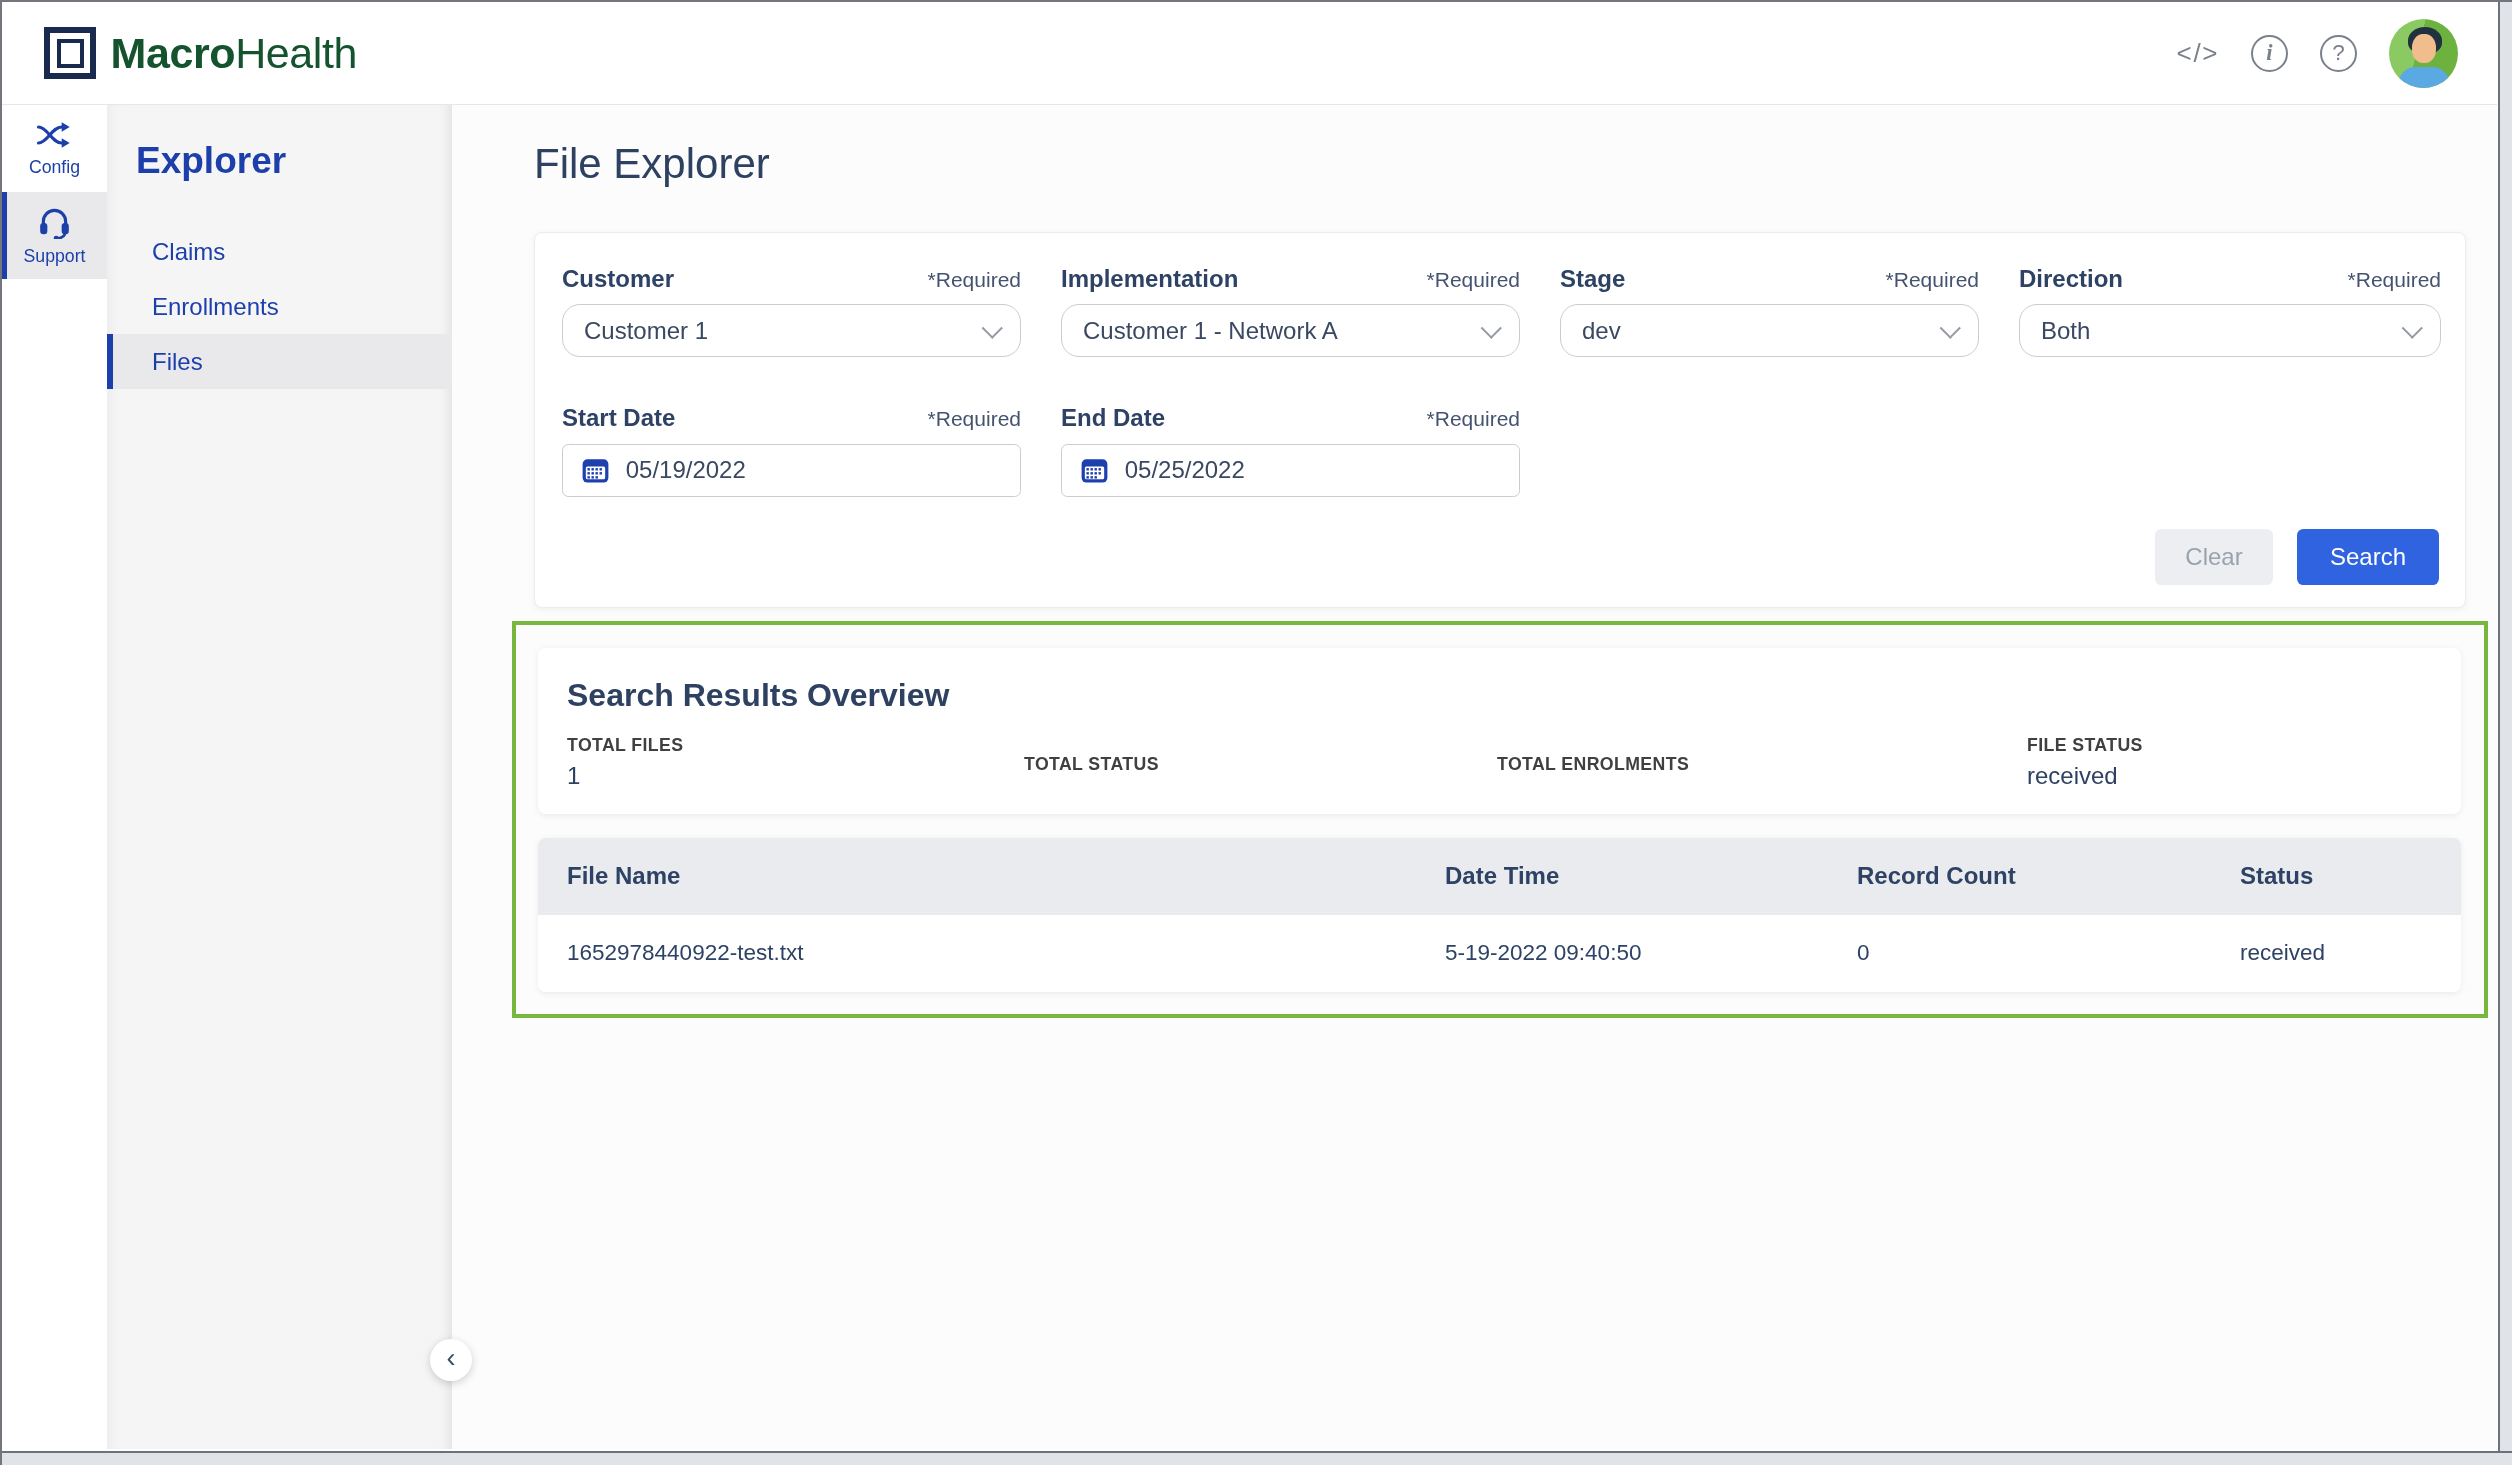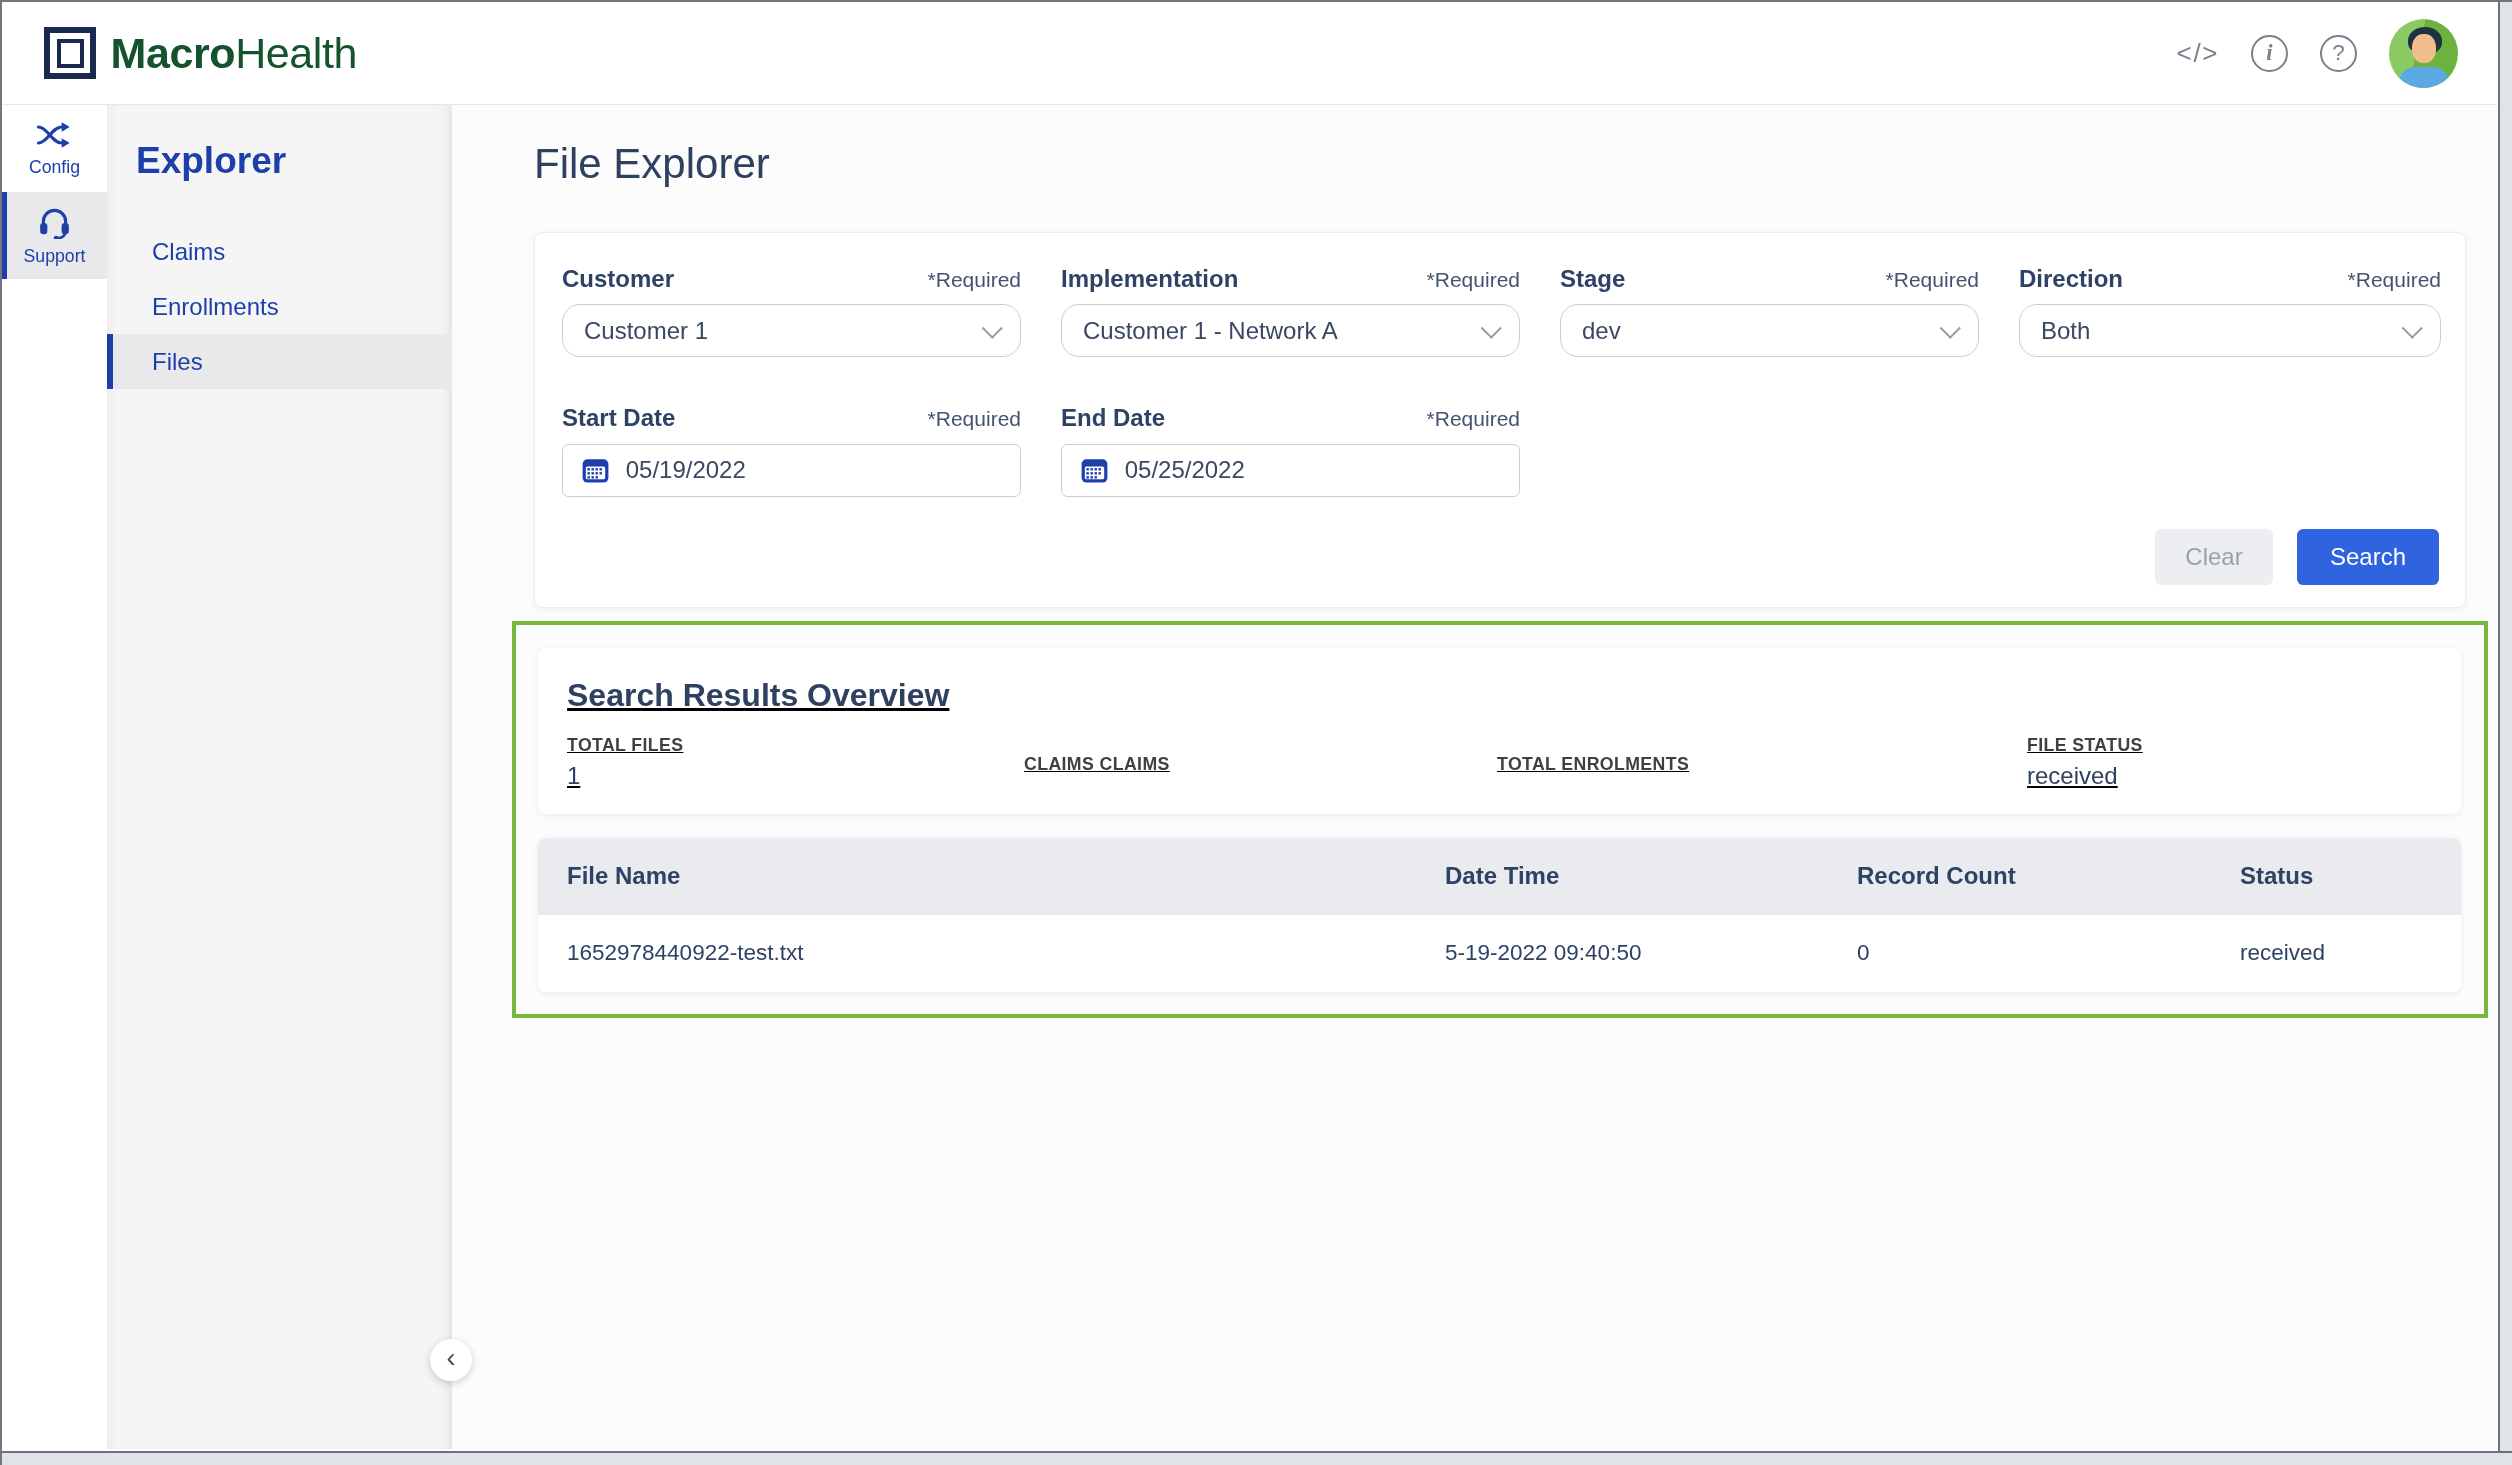--- a/index.html
+++ b/index.html
@@ -115,21 +115,21 @@
   .btn{ height:56px; border:none; border-radius:6.4px; font-size:24px; cursor:pointer; font-family:inherit; }
   .btn-clear{ width:118px; background:#eceef1; color:#9aa2ae; }
   .btn-search{ width:142px; background:#2f63e0; color:#ffffff; }
   
   .results-zone{
     width:1976px; margin:13px 0 0 -22.5px; border:4px solid #77b73e;
     padding:22.5px; background:transparent;
   }
   .overview-card{
     background:#ffffff; border-radius:8px; box-shadow:0 1.6px 6.4px rgba(0,0,0,0.07);
-    height:166px; padding:29px 0 0 29px; margin-bottom:24px;text-decoration:underline;
+    height:166px; padding:29px 0 0 29px; margin-bottom:24px;
   }
   .overview-title{ font-size:32px; font-weight:600; color:#2e4160; margin-bottom:21px; }
   .stats{ display:grid; grid-template-columns:457px 473px 530px 1fr; }
   .stat{ display:flex; flex-direction:column; }
   .stat-label{ font-size:17.7px; font-weight:700; color:#404040; letter-spacing:0.4px; }
   .stat.empty .stat-label{ margin-top:19.3px; }
   .stat-value{ font-size:24px; color:#2e4160; margin-top:6.4px; }
   .table{ border-radius:8px; box-shadow:0 1.6px 6.4px rgba(0,0,0,0.07); overflow:hidden; background:#fff; }
   .t-row{ display:grid; grid-template-columns:878px 412px 383px 1fr; align-items:center; padding-left:29px; }
   .t-head{ background:#e9ebee; height:77px; }
@@ -311,21 +311,21 @@
       <section class="results-zone">
 
         <div class="overview-card">
           <h3 class="overview-title">Search Results Overview</h3>
           <div class="stats">
             <div class="stat">
               <span class="stat-label">TOTAL FILES</span>
               <span class="stat-value">1</span>
             </div>
             <div class="stat empty">
-              <span class="stat-label">CLAIMS CLAIMS</span>
+              <span class="stat-label">TOTAL STATUS</span>
               <span class="stat-value"></span>
             </div>
             <div class="stat empty">
               <span class="stat-label">TOTAL ENROLMENTS</span>
               <span class="stat-value"></span>
             </div>
             <div class="stat">
               <span class="stat-label">FILE STATUS</span>
               <span class="stat-value">received</span>
             </div>

